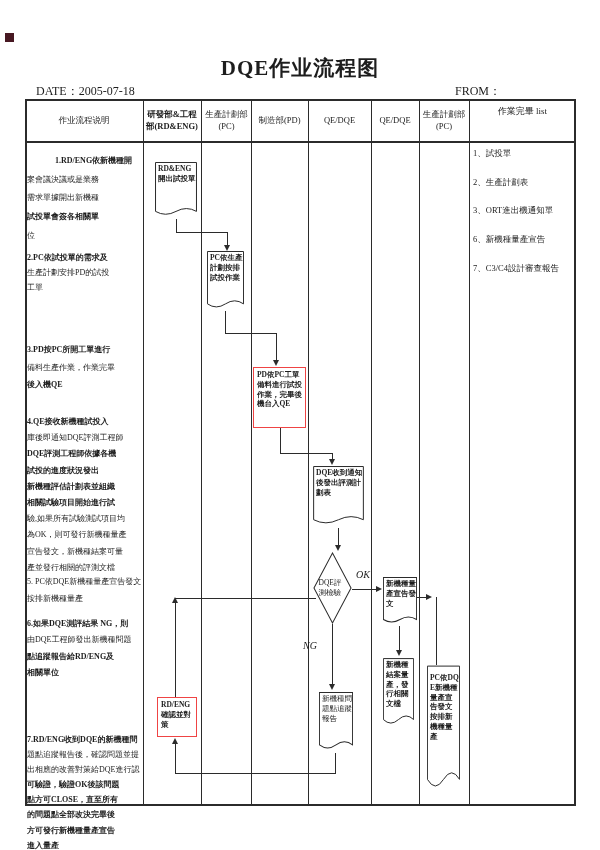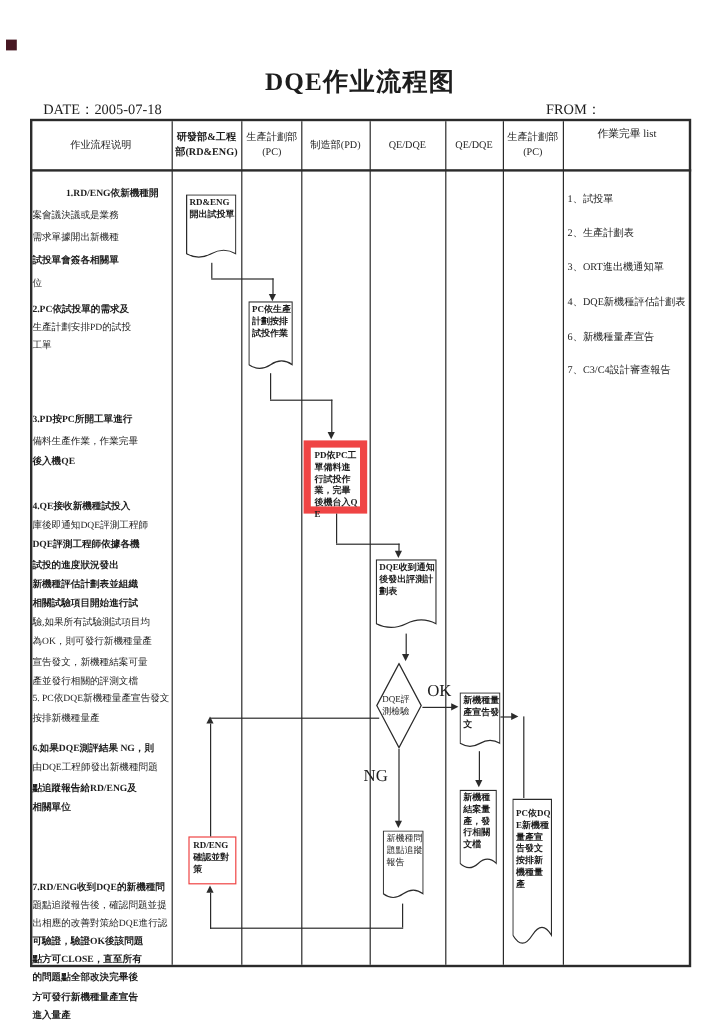--- a/index.html
+++ b/index.html
@@ -17,28 +17,28 @@
   .hcell.topalign{align-items:flex-start;padding-top:5px;font-size:9px;box-sizing:border-box;}
   .bold{font-weight:bold;}
   .desc div{white-space:nowrap;font-size:8px;}
   .doclist div{height:28.6px;display:flex;align-items:center;font-size:8.5px;white-space:nowrap;}
   .node{box-sizing:border-box;}
   .node .txt{position:absolute;left:3px;right:1px;top:2px;font-size:7.5px;line-height:1.3;
              word-break:break-all;font-weight:bold;}
   .node .txt.reg{font-weight:normal;}
   .shape{position:absolute;left:0;top:0;width:100%;height:100%;}
   .shape path,.shape polygon{fill:#fff;stroke:#2b2b2b;stroke-width:1;}
-  .rectnode{border:6px solid #ef4444;background:#fff;}
+  .rectnode{border:1px solid #ef4444;background:#fff;}
   .rectnode .rtxt{font-size:7.5px;line-height:1.3;word-break:break-all;font-weight:bold;padding:2px 1px 0 3px;}
   .conn{background:#2b2b2b;}
   .ah{position:absolute;width:0;height:0;}
   .ah.down{border-left:3.5px solid transparent;border-right:3.5px solid transparent;border-top:6px solid #2b2b2b;}
   .ah.up{border-left:3.5px solid transparent;border-right:3.5px solid transparent;border-bottom:6px solid #2b2b2b;}
   .ah.right{border-top:3.5px solid transparent;border-bottom:3.5px solid transparent;border-left:6px solid #2b2b2b;}
-  .branch{font-size:14px;}
+  .branch{font-size:10px;font-style:italic;}
   .diatxt{position:absolute;left:0;top:0;width:100%;height:100%;display:flex;align-items:center;justify-content:center;}
   .diatxt span{display:block;width:28px;text-align:left;font-size:7.5px;font-weight:normal;line-height:1.3;word-break:break-all;}
 </style>
 </head>
 <body>
 
 <div id="page">
 
   <div class="abs corner" style="background:#471822;"></div>
 
@@ -111,25 +111,24 @@
       <div style="font-weight: bold;">7.RD/ENG收到DQE的新機種問</div>
       <div>題點追蹤報告後，確認問題並提</div>
       <div>出相應的改善對策給DQE進行認</div>
       <div style="font-weight: bold;">可驗證，驗證OK後該問題</div>
       <div style="font-weight: bold;">點方可CLOSE，直至所有</div>
       <div style="font-weight: bold;">的問題點全部改決完畢後</div>
       <div style="font-weight: bold;">方可發行新機種量產宣告</div>
       <div style="font-weight: bold;">進入量產</div>
     </div>
 
-  <div class="abs doclist" style="left:473px;top:152px;">
+  <div class="abs doclist" style="left:473px;top:140px;">
       <div>1、試投單</div>
       <div>2、生產計劃表</div>
       <div>3、ORT進出機通知單</div>
-      <div>4、DQE新機種評估計劃表</div>
       <div>6、新機種量產宣告</div>
       <div>7、C3/C4設計審查報告</div>
     </div>
 
   <div class="abs node" style="left:155px;top:162px;width:42px;height:57px;">
     <svg class="shape" viewBox="0 0 40 60" preserveAspectRatio="none">
         <path vector-effect="non-scaling-stroke" d="M0.5,0.5 L39.5,0.5 L39.5,52 Q30,46 20,52 Q10,58 0.5,52 Z"></path>
       </svg>
     <div class="txt">RD&amp;ENG開出試投單</div>
   </div>

